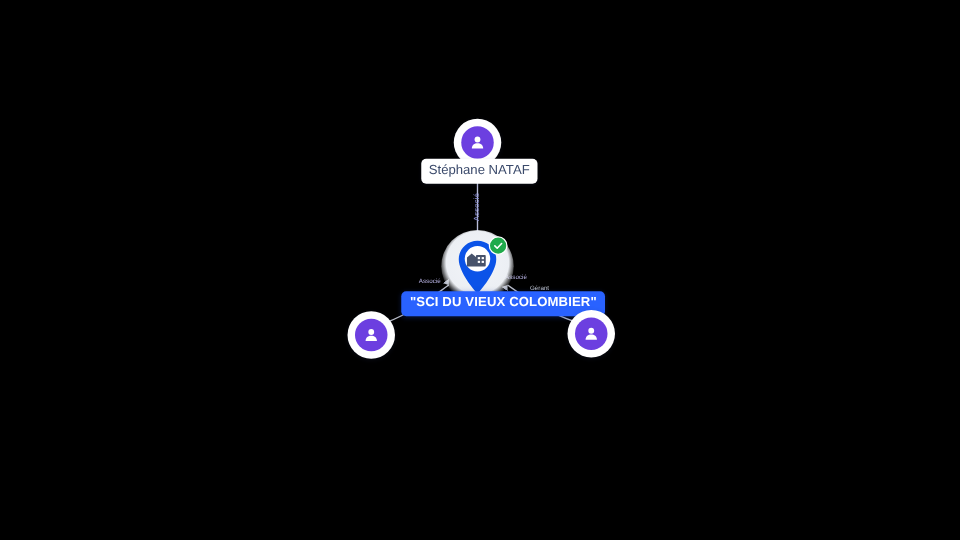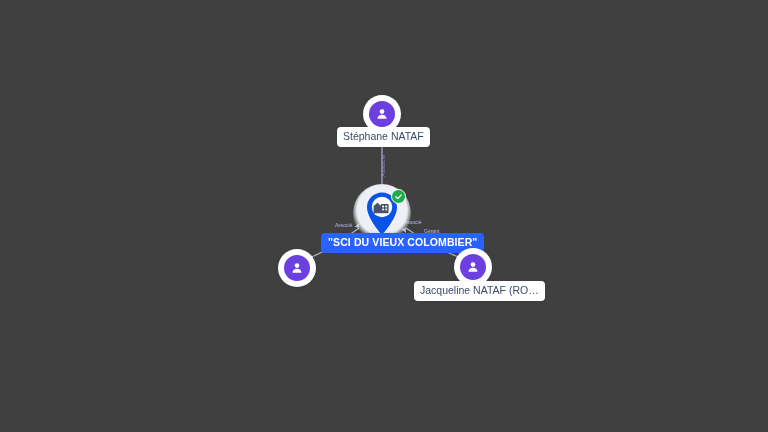--- a/index.html
+++ b/index.html
@@ -10,21 +10,21 @@
     width: 768px;
     height: 432px;
     background: #fbfcfe;
     font-family: "Liberation Sans", sans-serif;
     overflow: hidden;
   }
   #graph-canvas {
     position: relative;
     width: 768px;
     height: 432px;
-    background: #404040;
+    background: #000000;
   }
   #edge-layer {
     position: absolute;
     left: 0;
     top: 0;
     width: 768px;
     height: 432px;
   }
 
   
@@ -202,15 +202,14 @@
   </div>
 
   <div class="person-node" style="left:454px; top:248px;">
     <div class="person-avatar">
       <svg width="16" height="16" viewBox="0 0 24 24" xmlns="http://www.w3.org/2000/svg">
         <circle cx="12" cy="8.4" r="3.5" fill="#ffffff"></circle>
         <path d="M5.2 19.2c0-3.9 3.1-6.2 6.8-6.2s6.8 2.3 6.8 6.2z" fill="#ffffff"></path>
       </svg>
     </div>
   </div>
-  <div class="node-label" style="left:414px; top:281px;">Jacqueline NATAF (RO…</div>
 
 </div>
 
 </body></html>

